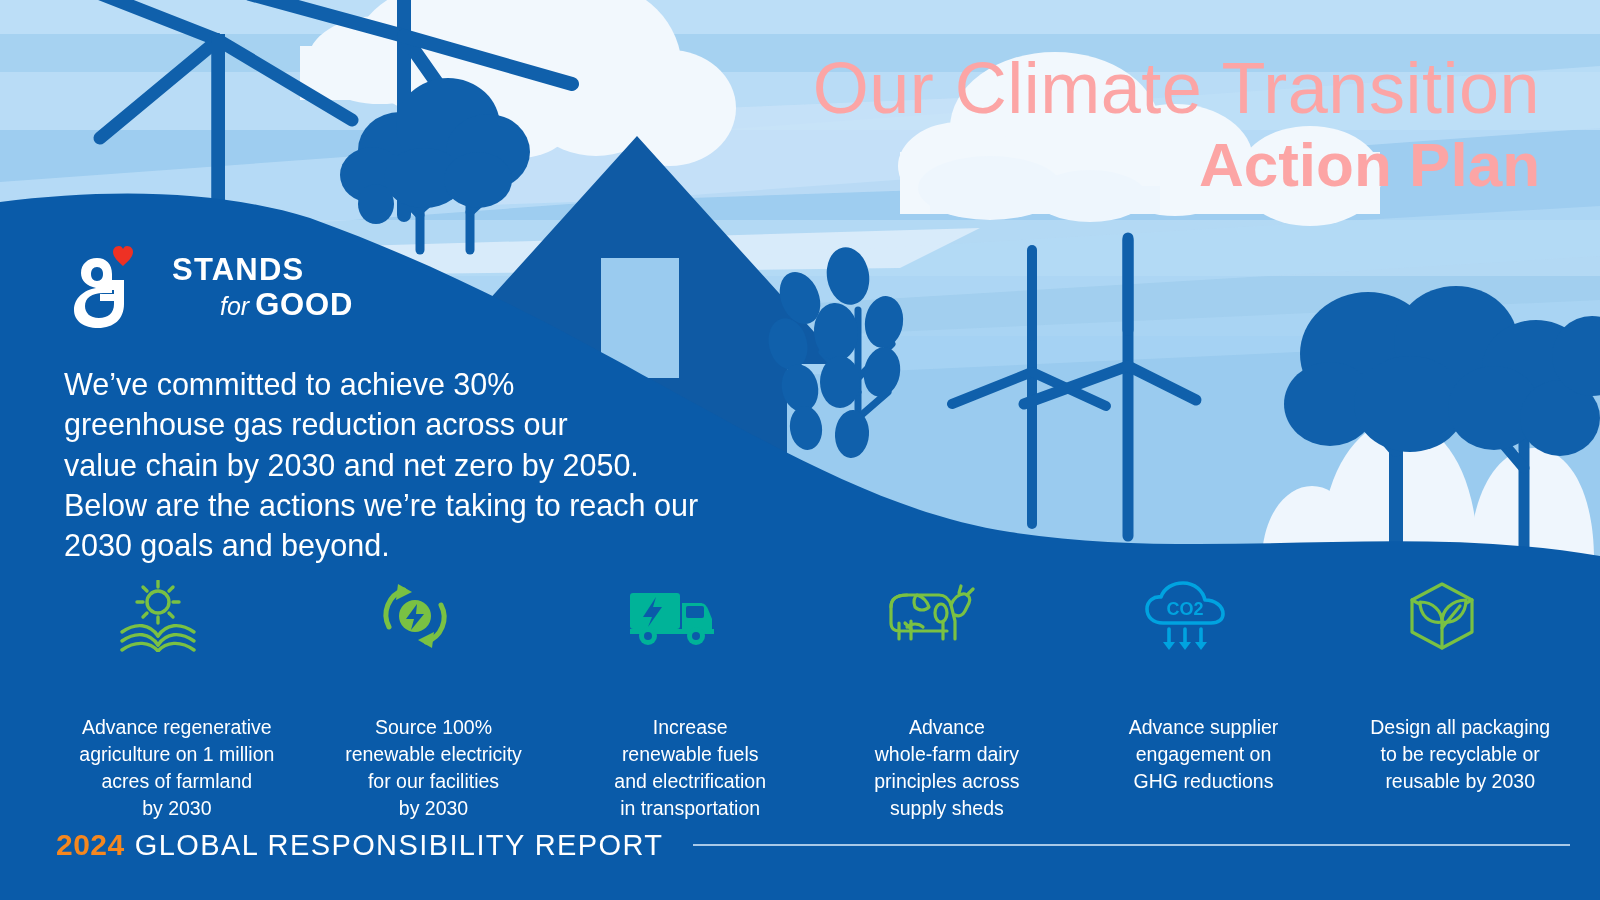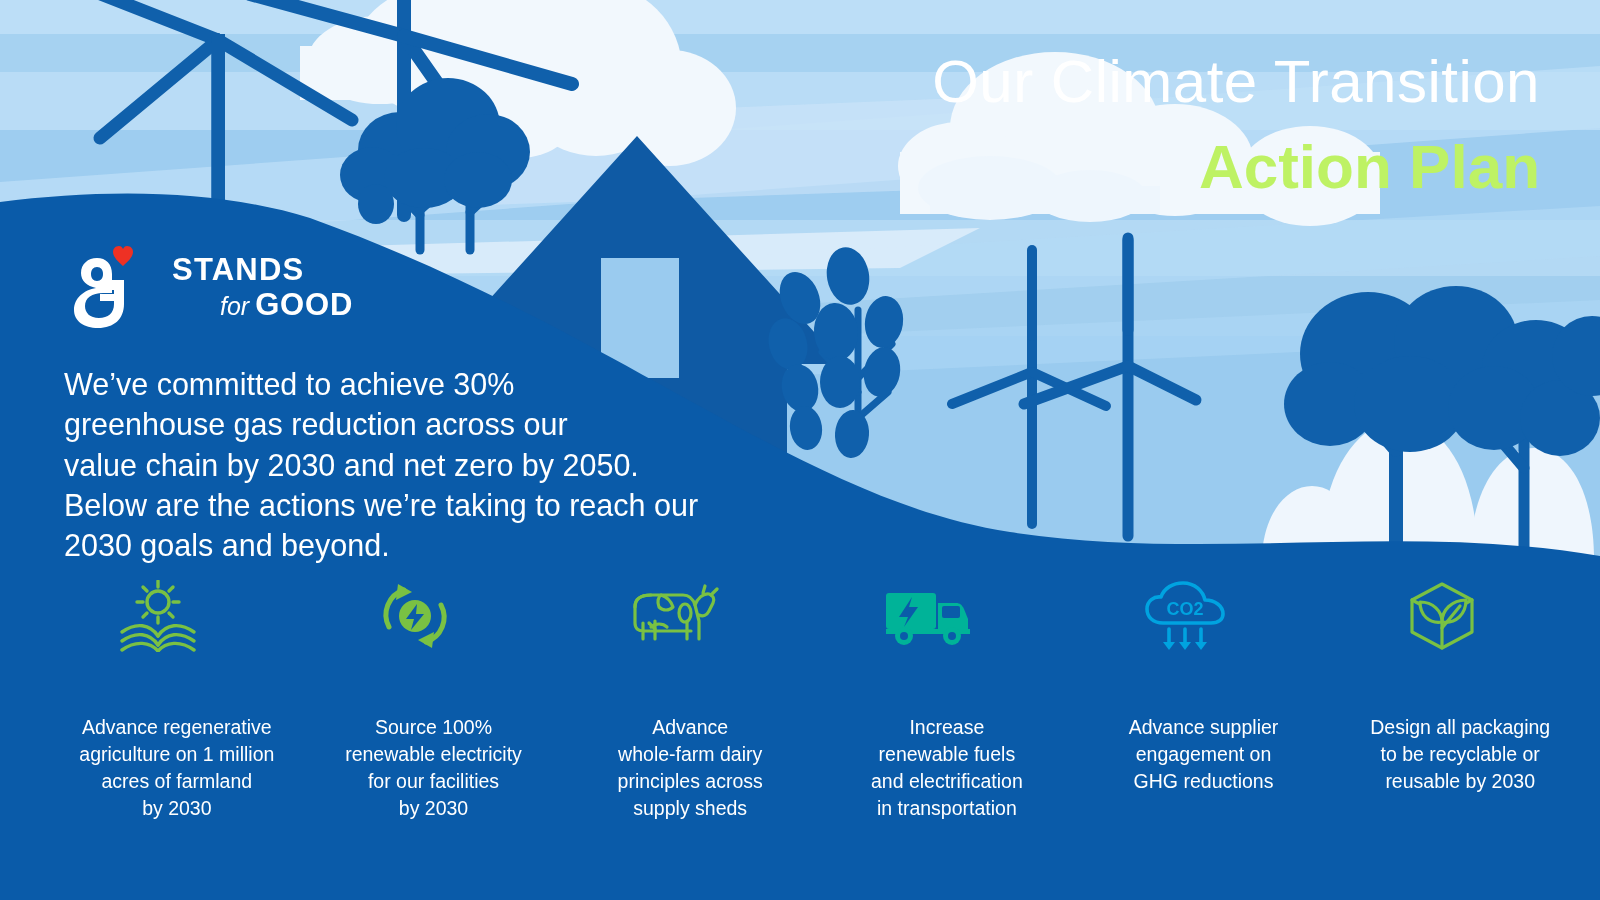--- a/index.html
+++ b/index.html
@@ -26,35 +26,35 @@
 
   
   .title-block {
     position:absolute;
     right:60px; top:52px;
     text-align:right;
     z-index:20;
     line-height:1.0;
   }
   .title-line1 {
-    font-size:60px;
+    font-size:72px;
     font-weight:300;
     letter-spacing:0.5px;
-    color:#ffffff;
+    color:#fca5a5;
     white-space:nowrap;
     display:block;
   }
   .title-line2 {
     font-size:62px;
     font-weight:bold;
-    color:#bef264;
+    color:#fca5a5;
     letter-spacing:0px;
     white-space:nowrap;
     display:block;
-    margin-top:24px;
+    margin-top:10px;
   }
 
   
   .logo-block {
     position:absolute;
     left:66px; top:244px;
     z-index:25;
     display:flex;
     align-items:center;
     gap:26px;
@@ -411,50 +411,20 @@
           <polygon points="22,4 36,12 20,20" fill="#7ac143"></polygon>
           <polygon points="56,68 42,60 58,52" fill="#7ac143"></polygon>
           <circle cx="39" cy="36" r="16" fill="#7ac143"></circle>
           <polygon points="41,24 30,39 38,39 35,50 48,34 40,34" fill="#0a5ba9"></polygon>
         </svg>
       </div>
       <div class="pillar-caption">Source 100%
 renewable electricity
 for our facilities
 by 2030</div>
-    </div>
-
-    <div class="pillar">
-      <div class="pillar-icon">
-        <svg width="94" height="66" viewBox="0 0 94 66">
-          <g stroke="#7ac143" stroke-width="3.2" fill="none" stroke-linejoin="round" stroke-linecap="round">
-
-            <path d="M10,24 C10,15 17,12 26,12 L58,12 C64,12 68,16 70,22 L74,38
-                     L74,56 M62,38 L62,56 M30,38 L30,56 M18,40 L18,56
-                     M10,24 L10,40 C10,46 14,48 18,48 L66,48"></path>
-
-            <path d="M10,24 C10,15 17,12 26,12"></path>
-
-            <path d="M70,22 C72,16 78,10 84,11 C88,12 90,16 88,20 L84,28 C82,32 78,34 74,32"></path>
-
-            <path d="M86,12 L92,6"></path>
-            <path d="M78,10 L80,3"></path>
-
-            <path d="M36,12 C42,14 46,18 48,24 C44,28 38,28 34,24 C32,19 33,14 36,12 Z"></path>
-            <ellipse cx="60" cy="30" rx="6" ry="9"></ellipse>
-
-            <path d="M26,44 C30,40 38,40 42,44"></path>
-            <path d="M24,40 L30,46"></path>
-          </g>
-        </svg>
-      </div>
-      <div class="pillar-caption">Advance
-whole-farm dairy
-principles across
-supply sheds</div>
     </div>
 
     <div class="pillar">
       <div class="pillar-icon">
         <svg width="92" height="62" viewBox="0 0 92 62">
           <rect x="4" y="8" width="50" height="36" rx="3" fill="#00b398"></rect>
           <path d="M56,18 L74,18 C78,18 80,20 82,24 L86,34 L86,44 L56,44 Z" fill="#00b398"></path>
           <rect x="60" y="21" width="18" height="12" rx="2" fill="#0a5ba9"></rect>
           <polygon points="30,12 17,32 26,32 22,42 36,22 27,22" fill="#0a5ba9"></polygon>
           <rect x="4" y="44" width="84" height="5" fill="#00b398"></rect>
@@ -465,20 +435,50 @@
         </svg>
       </div>
       <div class="pillar-caption">Increase
 renewable fuels
 and electrification
 in transportation</div>
     </div>
 
     <div class="pillar">
       <div class="pillar-icon">
+        <svg width="94" height="66" viewBox="0 0 94 66">
+          <g stroke="#7ac143" stroke-width="3.2" fill="none" stroke-linejoin="round" stroke-linecap="round">
+
+            <path d="M10,24 C10,15 17,12 26,12 L58,12 C64,12 68,16 70,22 L74,38
+                     L74,56 M62,38 L62,56 M30,38 L30,56 M18,40 L18,56
+                     M10,24 L10,40 C10,46 14,48 18,48 L66,48"></path>
+
+            <path d="M10,24 C10,15 17,12 26,12"></path>
+
+            <path d="M70,22 C72,16 78,10 84,11 C88,12 90,16 88,20 L84,28 C82,32 78,34 74,32"></path>
+
+            <path d="M86,12 L92,6"></path>
+            <path d="M78,10 L80,3"></path>
+
+            <path d="M36,12 C42,14 46,18 48,24 C44,28 38,28 34,24 C32,19 33,14 36,12 Z"></path>
+            <ellipse cx="60" cy="30" rx="6" ry="9"></ellipse>
+
+            <path d="M26,44 C30,40 38,40 42,44"></path>
+            <path d="M24,40 L30,46"></path>
+          </g>
+        </svg>
+      </div>
+      <div class="pillar-caption">Advance
+whole-farm dairy
+principles across
+supply sheds</div>
+    </div>
+
+    <div class="pillar">
+      <div class="pillar-icon">
         <svg width="88" height="70" viewBox="0 0 88 70">
           <path d="M22,42 C12,42 6,36 6,28 C6,20 13,15 20,16 C23,7 32,2 42,2
                    C54,2 62,10 64,19 C74,19 82,25 82,33 C82,38 78,42 70,42 Z" fill="none" stroke="#00a3e0" stroke-width="3.6" stroke-linejoin="round"></path>
           <text x="44" y="34" font-family="Liberation Sans, sans-serif" font-size="18" font-weight="bold" fill="#00a3e0" text-anchor="middle">CO2</text>
           <g stroke="#00a3e0" stroke-width="3.6" stroke-linecap="round" fill="none">
             <line x1="28" y1="48" x2="28" y2="64"></line>
             <line x1="44" y1="48" x2="44" y2="64"></line>
             <line x1="60" y1="48" x2="60" y2="64"></line>
           </g>
           <g fill="#00a3e0">
@@ -508,14 +508,19 @@
           </g>
         </svg>
       </div>
       <div class="pillar-caption">Design all packaging
 to be recyclable or
 reusable by 2030</div>
     </div>
 
   </div>
 
+  <div class="footer">
+    <span class="footer-year">2024</span>
+    <span class="footer-text">GLOBAL RESPONSIBILITY REPORT</span>
+    <span class="footer-rule"></span>
+  </div>
 
 </div>
 
 </body></html>

